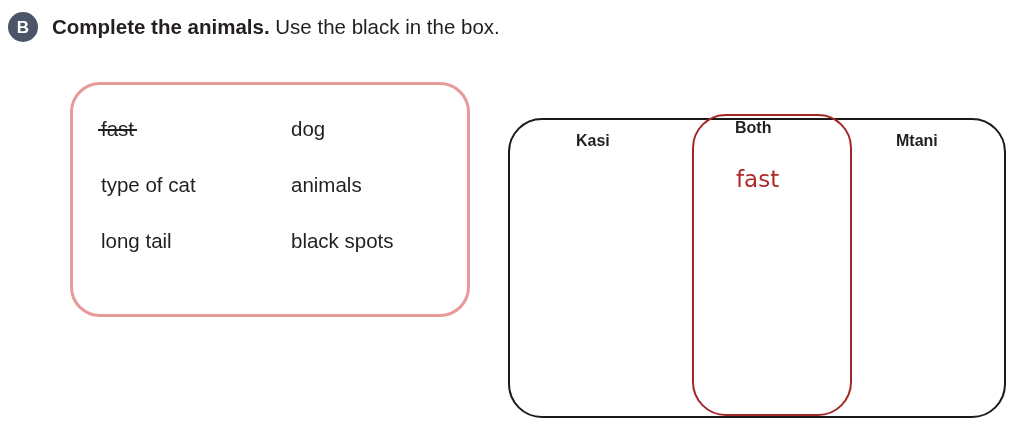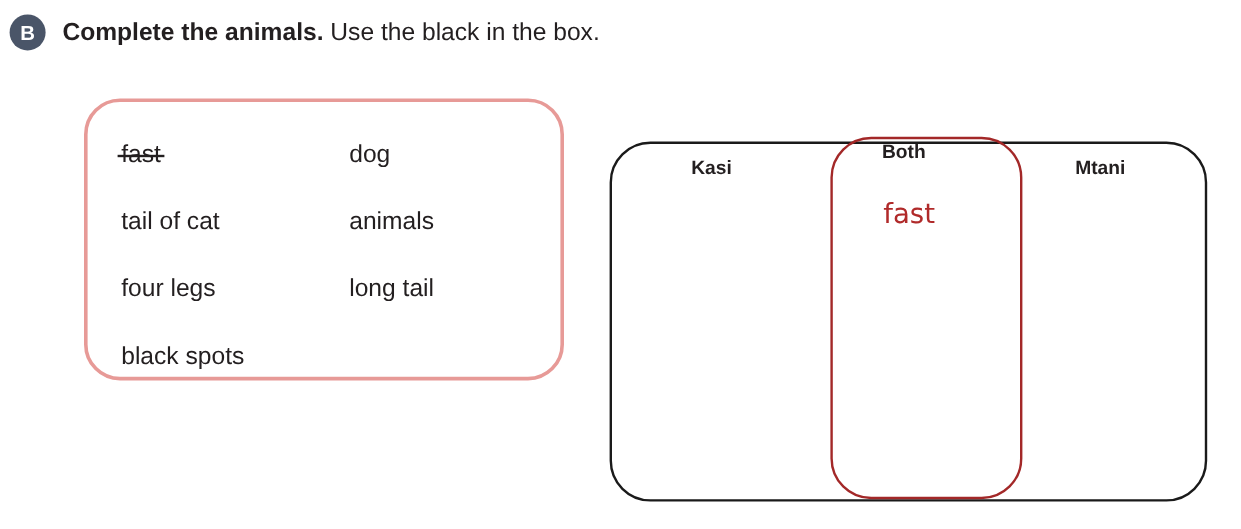--- a/index.html
+++ b/index.html
@@ -148,23 +148,22 @@
   <div class="instruction-text">
     <span class="bold">Complete the animals.</span>
     <span>Use the black in the box.</span>
   </div>
 </div>
 
 <div class="word-box">
   <div class="word-grid">
     <div class="word"><span class="word struck">fast</span></div>
     <div class="word">dog</div>
-    <div class="word">tail of cat</div>
+    <div class="word">type of cat</div>
     <div class="word">animals</div>
-    <div class="word">four legs</div>
     <div class="word">long tail</div>
     <div class="word">black spots</div>
   </div>
 </div>
 
 <div class="venn">
   <div class="venn-outer"></div>
   <div class="venn-middle"></div>
   <div class="venn-label label-left">Kasi</div>
   <div class="venn-label label-both">Both</div>

